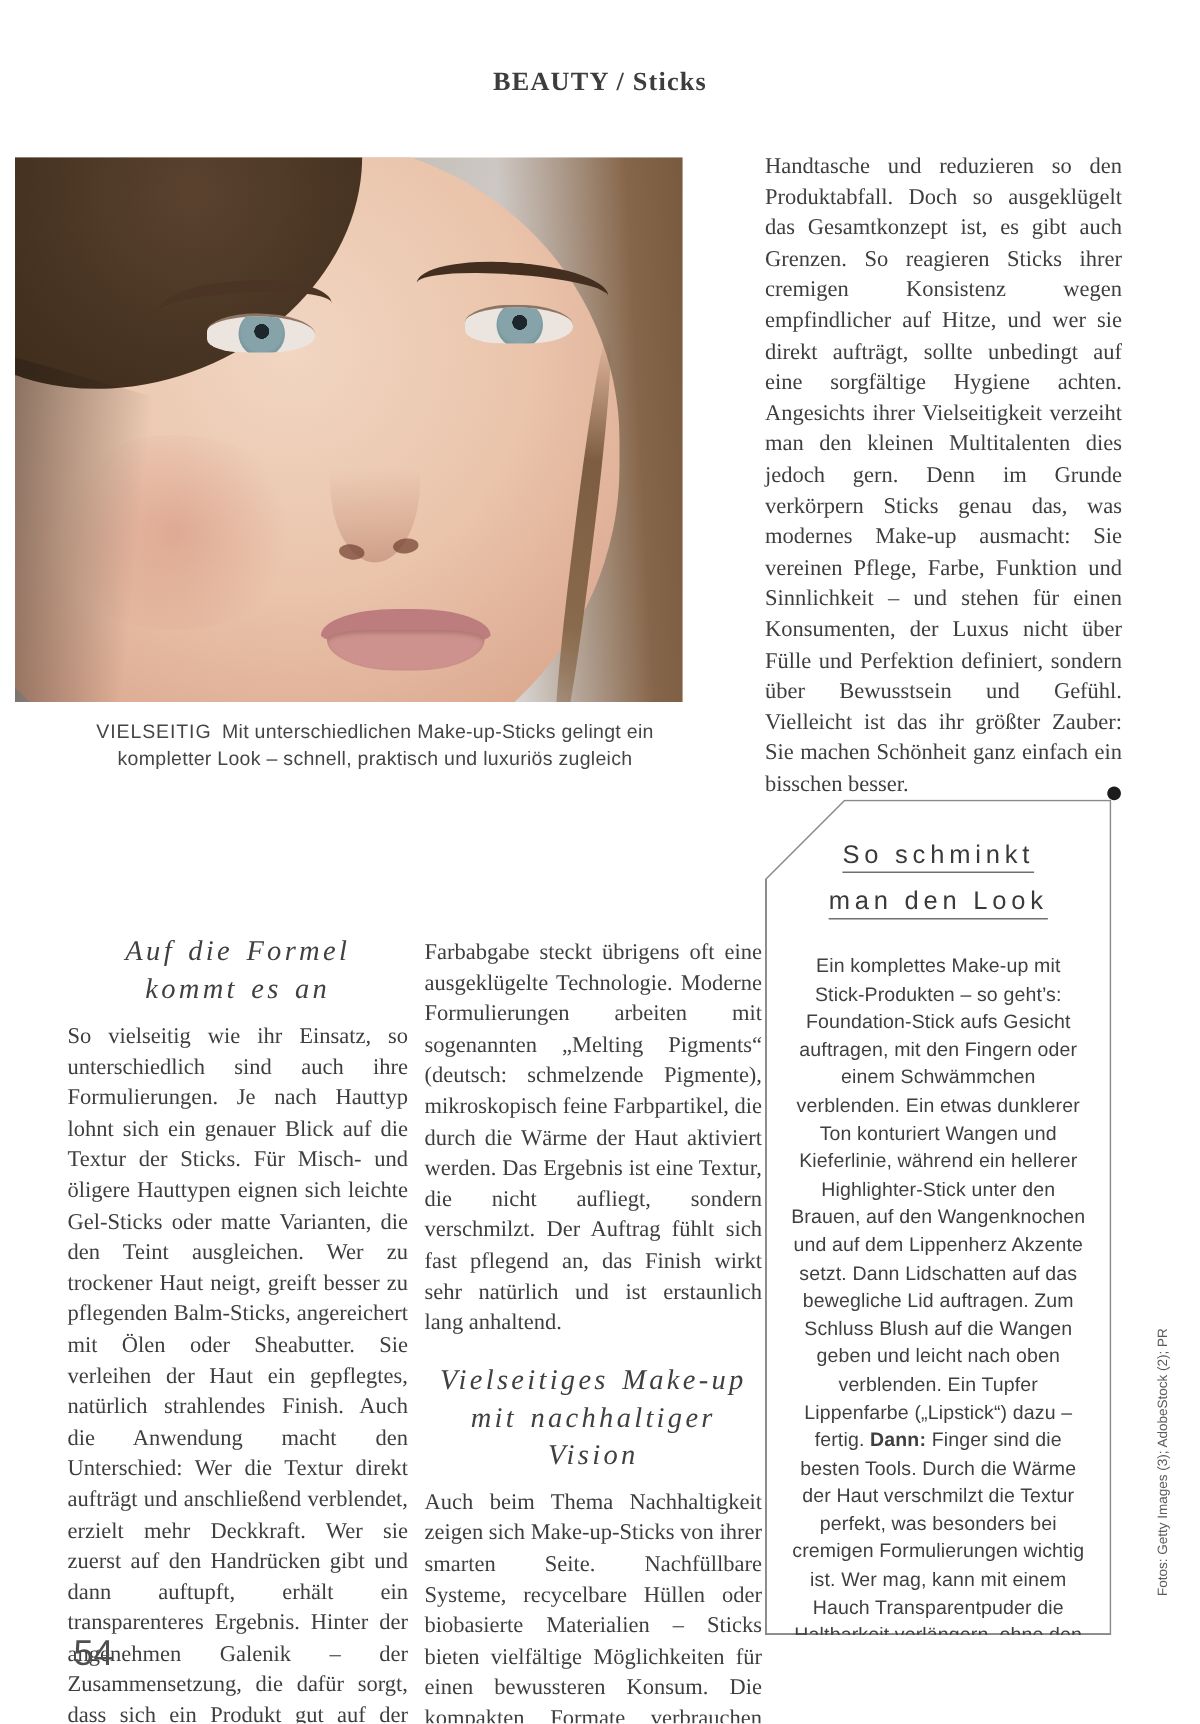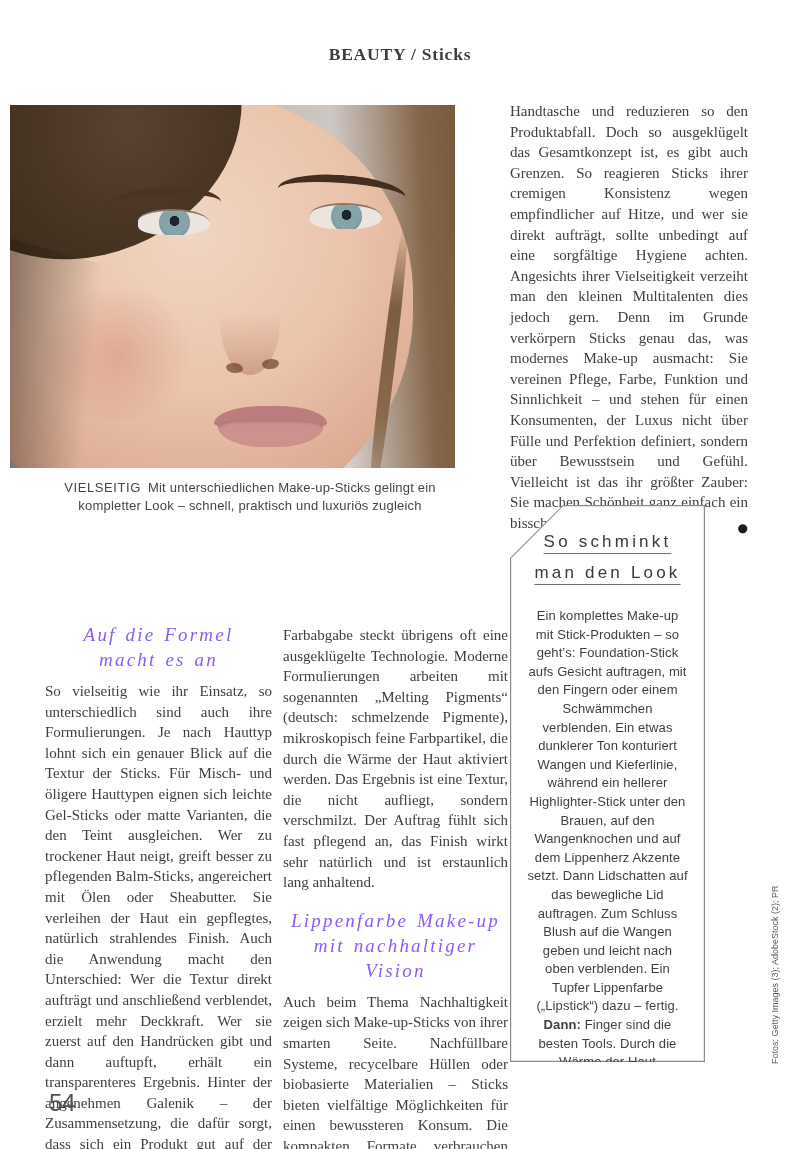--- a/index.html
+++ b/index.html
@@ -59,26 +59,26 @@
   
   .body-text { font-size:15px; line-height:20.6px; text-align:justify; color:#3e3e3e; hyphens:auto; }
   .col-right { position:absolute; left:510px; top:101px; width:238px; min-height:380px; }
   .endmark { position:absolute; right:0; bottom:-2px; font-size:12px; color:#1c1c1c;
              font-family:"DejaVu Sans", sans-serif; }
 
   .col-left { position:absolute; left:45px;  top:622px; width:227px; }
   .col-mid  { position:absolute; left:283px; top:622px; width:225px; }
   .sec-heading { font-family:"Liberation Serif", serif; font-style:italic; font-weight:400;
                  font-size:19px; line-height:25px; letter-spacing:2.2px; word-spacing:2px;
-                 text-align:center; color:#8b5cf6; margin-bottom:9px; }
+                 text-align:center; color:#404040; margin-bottom:9px; }
   .sec-heading.mid { margin-top:15px; }
   .col-mid .body-text.first { padding-top:3px; }
 
   
-  .sidebar { position:absolute; left:510px; top:505px; width:195px; height:557px; }
+  .sidebar { position:absolute; left:510px; top:533px; width:231px; height:557px; }
   .sidebar-border { position:absolute; inset:0; background:#8a8a8a;
                     clip-path:polygon(53px 0, 100% 0, 100% 100%, 0 100%, 0 53px); }
   .sidebar-fill { position:absolute; inset:1.2px; background:#ffffff;
                   clip-path:polygon(52px 0, 100% 0, 100% 100%, 0 100%, 0 52px); }
   .sidebar-content { position:absolute; inset:0; padding:21px 17px 10px; text-align:center;
                      font-family:"Liberation Sans", sans-serif; color:#3f3f3f; overflow:hidden; }
   .sb-title { font-size:17px; line-height:31px; letter-spacing:3.2px; color:#3a3a3a; }
   .sb-title-line { text-decoration:underline; text-underline-offset:6px;
                    text-decoration-thickness:1px; text-decoration-color:#6f6f6f; }
   .sb-body { margin-top:19px; font-size:13px; line-height:18.6px; letter-spacing:0.1px; }
@@ -141,29 +141,29 @@
         <span>Ein komplettes Make-up mit Stick-Produkten – so geht’s: Foundation-Stick aufs Gesicht auftragen, mit den Fingern oder einem Schwämmchen verblenden. Ein etwas dunklerer Ton konturiert Wangen und Kieferlinie, während ein hellerer Highlighter-Stick unter den Brauen, auf den Wangenknochen und auf dem Lippenherz Akzente setzt. Dann Lidschatten auf das bewegliche Lid auftragen. Zum Schluss Blush auf die Wangen geben und leicht nach oben verblenden. Ein Tupfer Lippenfarbe („Lipstick“) dazu – fertig.</span>
         <strong>Dann:</strong>
         <span>Finger sind die besten Tools. Durch die Wärme der Haut verschmilzt die Textur perfekt, was besonders bei cremigen Formulierungen wichtig ist. Wer mag, kann mit einem Hauch Transparentpuder die Haltbarkeit verlängern, ohne den Glow zu verlieren.</span>
       </p>
     </div>
   </div>
 
   <div class="col-left">
     <h2 class="sec-heading">
       <span>Auf die Formel</span><br>
-      <span>macht es an</span>
+      <span>kommt es an</span>
     </h2>
     <p class="body-text">So vielseitig wie ihr Einsatz, so unterschiedlich sind auch ihre Formulierungen. Je nach Hauttyp lohnt sich ein genauer Blick auf die Textur der Sticks. Für Misch- und öligere Hauttypen eignen sich leichte Gel-Sticks oder matte Varianten, die den Teint ausgleichen. Wer zu trockener Haut neigt, greift besser zu pflegenden Balm-Sticks, angereichert mit Ölen oder Sheabutter. Sie verleihen der Haut ein gepflegtes, natürlich strahlendes Finish. Auch die Anwendung macht den Unterschied: Wer die Textur direkt aufträgt und anschließend verblendet, erzielt mehr Deckkraft. Wer sie zuerst auf den Handrücken gibt und dann auftupft, erhält ein transparenteres Ergebnis. Hinter der angenehmen Galenik – der Zusammensetzung, die dafür sorgt, dass sich ein Produkt gut auf der Haut anfühlt – und der perfekten</p>
   </div>
 
   <div class="col-mid">
     <p class="body-text first">Farbabgabe steckt übrigens oft eine ausgeklügelte Technologie. Moderne Formulierungen arbeiten mit sogenannten „Melting Pigments“ (deutsch: schmelzende Pigmente), mikroskopisch feine Farbpartikel, die durch die Wärme der Haut aktiviert werden. Das Ergebnis ist eine Textur, die nicht aufliegt, sondern verschmilzt. Der Auftrag fühlt sich fast pflegend an, das Finish wirkt sehr natürlich und ist erstaunlich lang anhaltend.</p>
     <h2 class="sec-heading mid">
-      <span>Lippenfarbe Make-up</span><br>
+      <span>Vielseitiges Make-up</span><br>
       <span>mit nachhaltiger Vision</span>
     </h2>
     <p class="body-text">Auch beim Thema Nachhaltigkeit zeigen sich Make-up-Sticks von ihrer smarten Seite. Nachfüllbare Systeme, recycelbare Hüllen oder biobasierte Materialien – Sticks bieten vielfältige Möglichkeiten für einen bewussteren Konsum. Die kompakten Formate verbrauchen außerdem weniger Verpackung, passen in jede</p>
   </div>
 
   <div class="page-number">54</div>
   <div class="credit">Fotos: Getty Images (3); AdobeStock (2); PR</div>
 
 </div>
 

